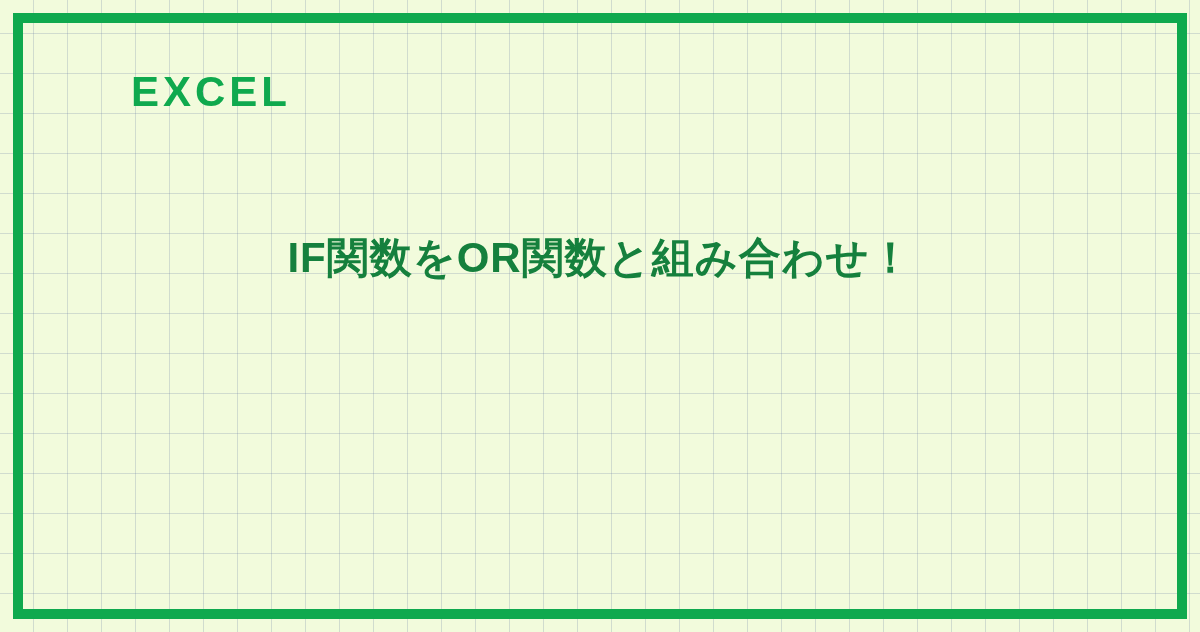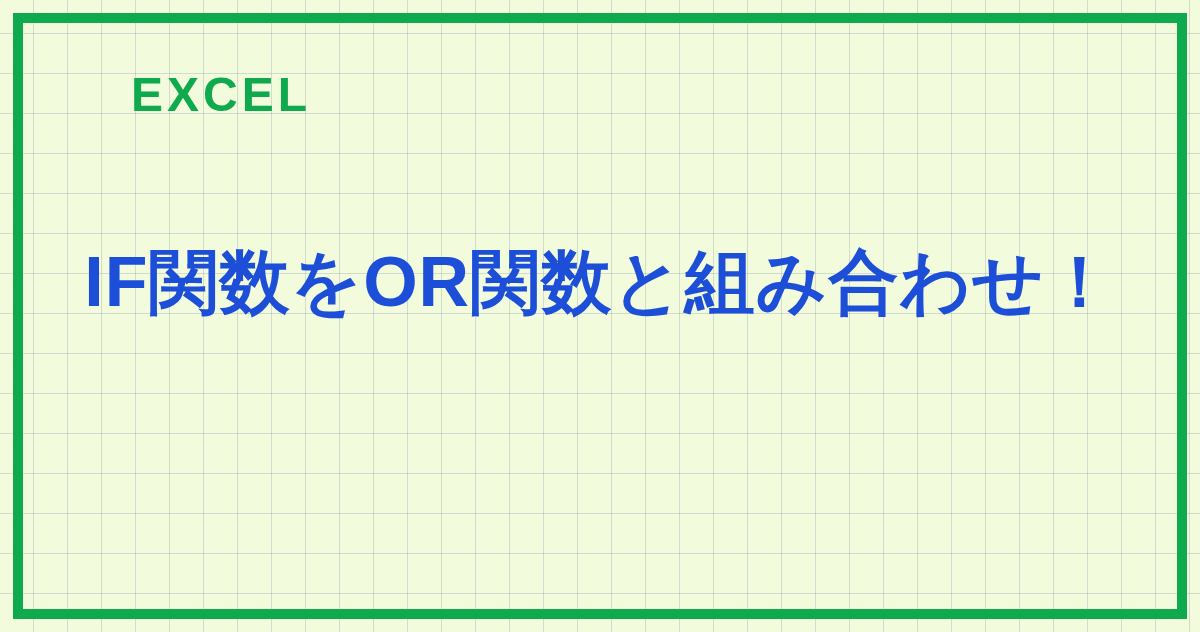--- a/index.html
+++ b/index.html
@@ -49,41 +49,41 @@
   #content {
     position: absolute;
     inset: 0;
     z-index: 3;
   }
 
   #category-label {
     position: absolute;
     left: 131px;
     top: 69px;
-    font-size: 48px;
+    font-size: 42px;
     font-weight: bold;
     color: #0fa94e;
     letter-spacing: 4px;
     line-height: 1.1;
     white-space: nowrap;
   }
 
   #title-block {
     position: absolute;
     left: 0;
     right: 0;
     top: 222px;
     text-align: center;
   }
 
   .title-line {
     display: block;
-    font-size: 70px;
+    font-size: 42px;
     font-weight: bold;
-    color: #1d4ed8;
+    color: #15803d;
     line-height: 1.72;
     letter-spacing: 1px;
     white-space: nowrap;
   }
 </style>
 </head>
 <body>
 
 <div id="thumbnail">
 

